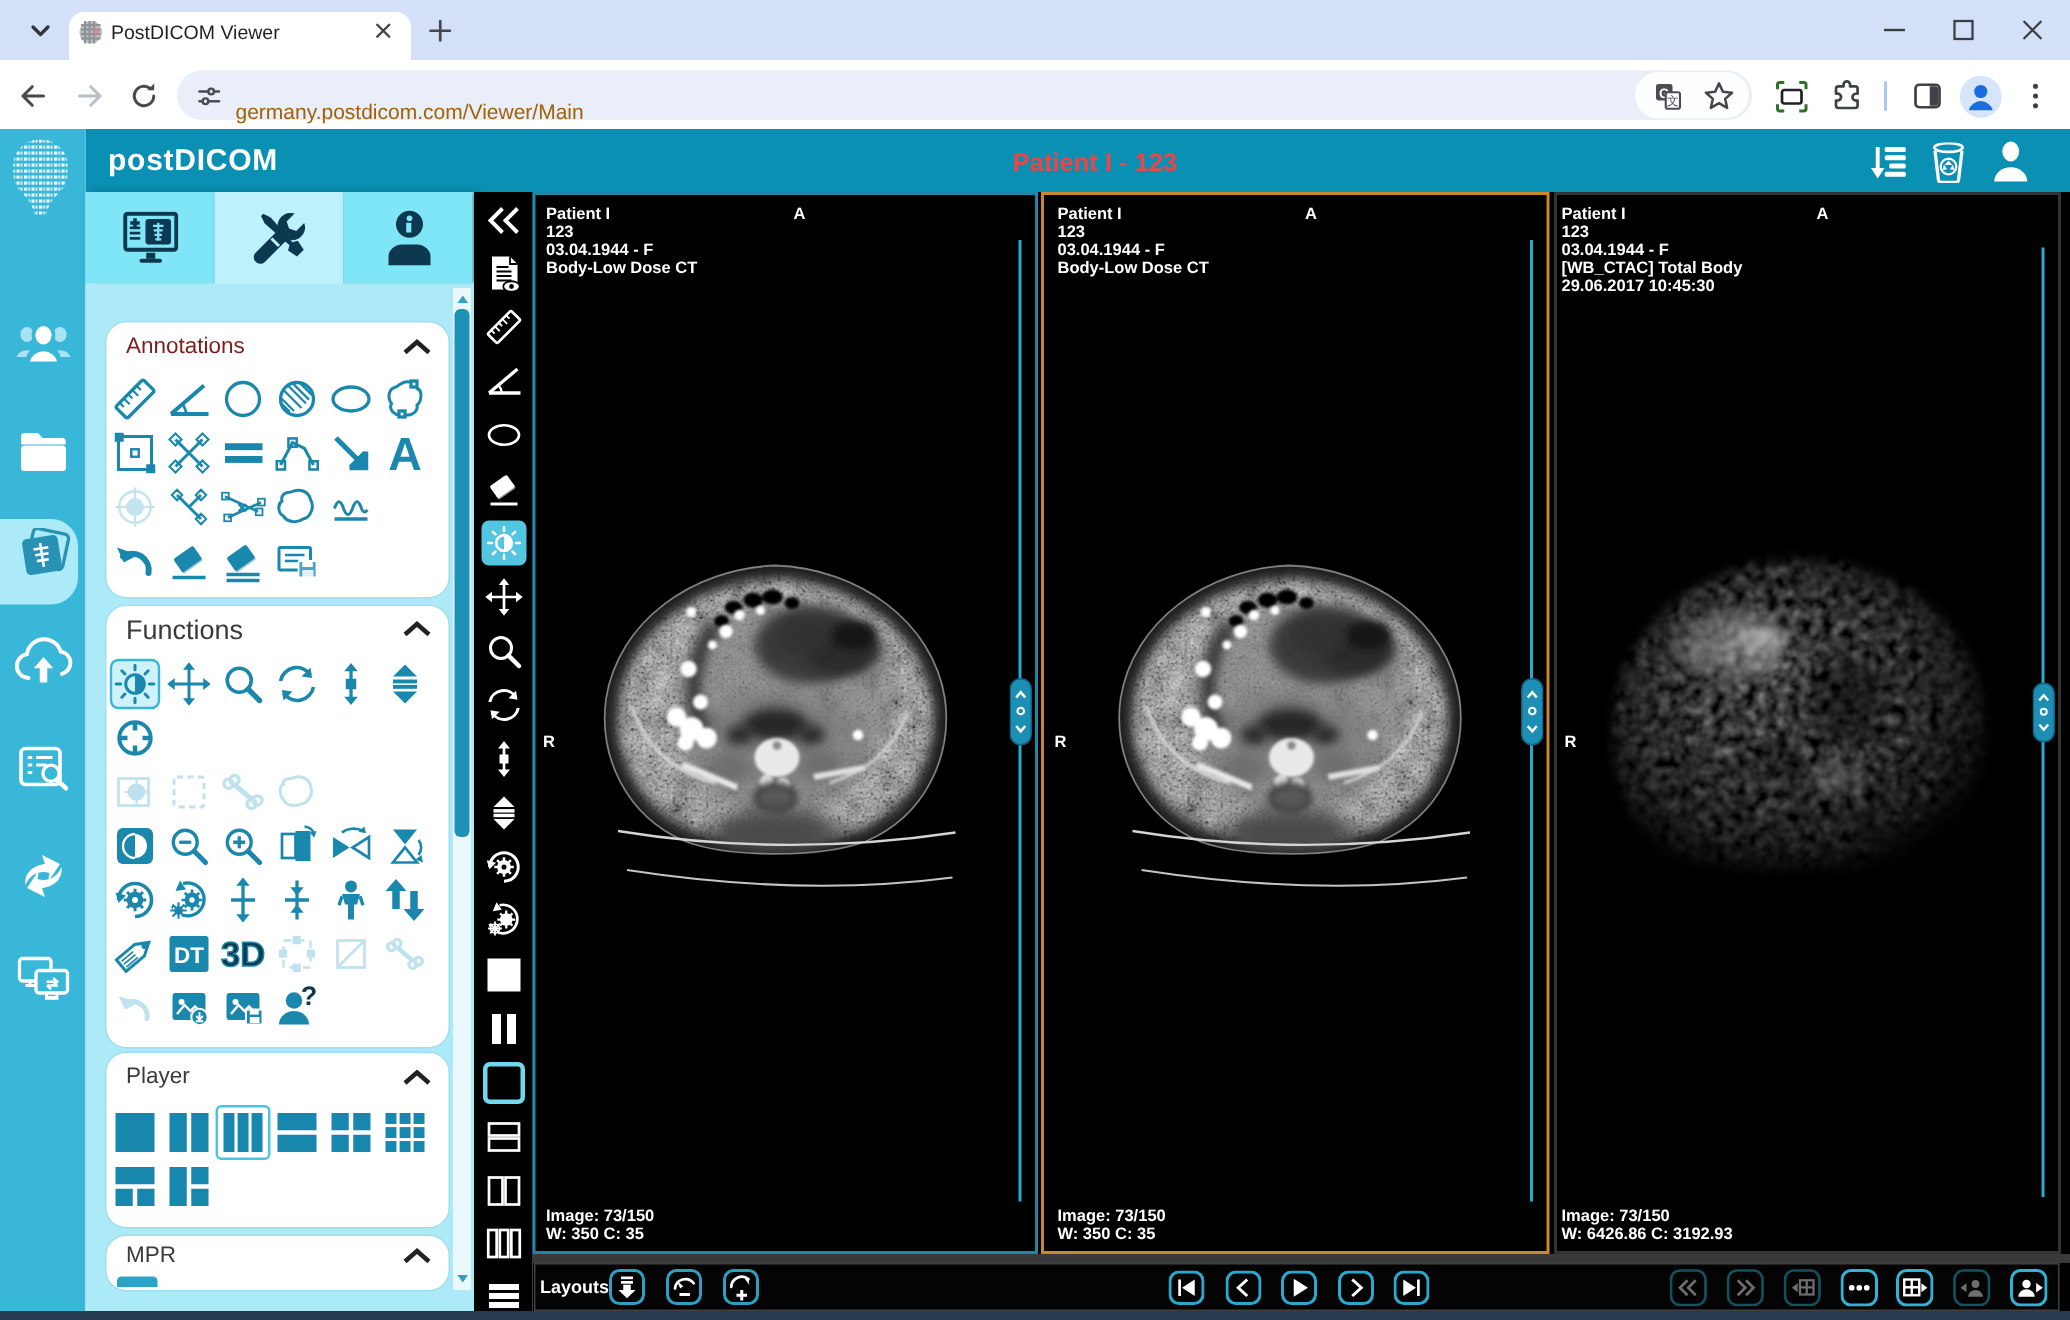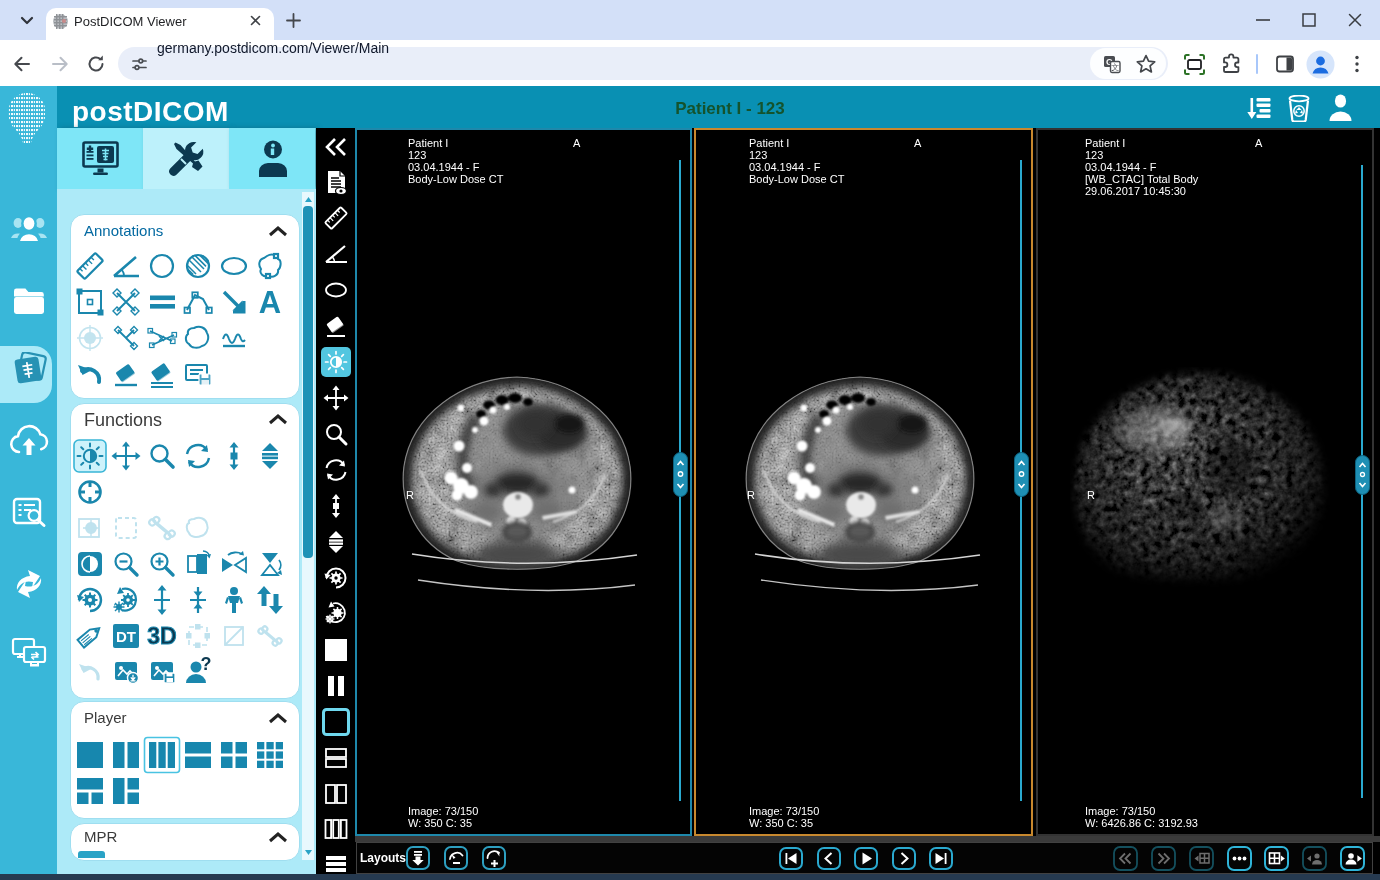--- a/index.html
+++ b/index.html
@@ -5,40 +5,40 @@
   html,body{margin:0;padding:0;}
   body{width:1380px;height:880px;overflow:hidden;font-family:"Liberation Sans",sans-serif;background:#000;}
   .ab{position:absolute;}
   #page{position:relative;width:1156px;height:880px;background:#fff;}
   
   #tabstrip{left:0;top:0;width:1380px;height:40px;background:#d3e0f8;}
   #tab{left:46px;top:8px;width:228px;height:32px;background:#fff;border-radius:10px 10px 0 0;}
   #tabtitle{left:74px;top:14px;font-size:13px;color:#1f2023;}
   #toolbar{left:0;top:40px;width:1380px;height:46px;background:#ffffff;}
   #addr{left:118px;top:47px;width:1050px;height:33px;background:#e9eef9;border-radius:17px;}
-  #url{left:157px;top:40px;font-size:14px;color:#0f172a;}
+  #url{left:157px;top:66px;font-size:14px;color:#a16207;}
   
   #hdr{left:57px;top:86px;width:1323px;height:42px;background:#0990b3;}
-  #logo{left:72px;top:96px;font-size:28px;font-weight:bold;color:#fff;letter-spacing:0.5px;}
-  #ptitle{left:600px;top:99px;width:260px;text-align:center;font-size:17px;font-weight:bold;color:#14532d;}
+  #logo{left:72px;top:96px;font-size:20px;font-weight:bold;color:#fff;letter-spacing:0.5px;}
+  #ptitle{left:600px;top:99px;width:260px;text-align:center;font-size:17px;font-weight:bold;color:#ef4444;}
   
   #sidebar{left:0;top:86px;width:57px;height:788px;background:#39b7d9;}
   .sbsel{left:0;top:346px;width:52px;height:57px;background:#aceaf8;border-radius:0 18px 18px 0;}
   
   #apptabs{left:57px;top:128px;width:259px;height:61px;background:#7ee6f7;}
   .atab{top:128px;width:86px;height:61px;}
   
   #panel{left:57px;top:189px;width:259px;height:685px;background:#adeaf8;}
   .card{left:13px;width:228px;background:#fff;border-radius:14px;border:1px solid #9fdef0;}
   
   #vtb{left:316px;top:128px;width:39px;height:752px;background:#000;}
   
   #vparea{left:355px;top:128px;width:1025px;height:752px;background:#000;}
   .vp{top:128px;height:708px;background:#000;box-sizing:border-box;}
-  .vptext{position:absolute;color:#fff;font-size:11px;font-weight:normal;line-height:12px;white-space:pre;margin-left:44px;}
+  .vptext{position:absolute;color:#fff;font-size:11px;font-weight:bold;line-height:12px;white-space:pre;}
   
   #graystrip{left:355px;top:836px;width:1025px;height:6px;background:#3a3a3a;}
   #player{left:356px;top:842px;width:1017px;height:32px;background:#040404;border:1px solid #414141;box-sizing:border-box;}
   #navy{left:0;top:874px;width:1380px;height:6px;background:#263a50;}
   svg{display:block;}
 </style>
 </head>
 <body>
 <div id="page">
   <div class="ab" id="tabstrip"></div>
@@ -254,21 +254,21 @@
   <svg class="ab" style="left:256px;top:140px" width="34" height="37" viewBox="0 0 34 37">
     <circle cx="17" cy="9.5" r="9" fill="#0c3950"></circle>
     <g fill="#7ee6f7">
         <circle cx="17" cy="5.5" r="1.9"></circle>
         <path d="M14.8 8.5 h3.4 V15 h-3.4 z"></path>
       </g>
     <path d="M3 37 v-6 a9.5 8 0 0 1 9-8 h10 a9.5 8 0 0 1 9 8 v6 z" fill="#0c3950"></path>
   </svg>
   <div class="ab" id="panel"></div>
   <div class="ab card" style="left:70px;top:214px;width:228px;height:183px;"></div>
-  <div class="ab" style="left:84px;top:222px;font-size:15px;color:#0369a1;text-align:center;">Annotations</div>
+  <div class="ab" style="left:84px;top:222px;font-size:15px;color:#7f1d1d;text-align:center;">Annotations</div>
   <svg class="ab" style="left:268px;top:226px" width="20" height="11" viewBox="0 0 20 11">
       <path d="M2 9 L10 2 L18 9" stroke="#222" stroke-width="3" fill="none"></path>
     </svg>
 
   <svg class="ab" style="left:70px;top:214px" width="228" height="183" viewBox="0 0 228 183" fill="none" stroke="#1a87ad" stroke-width="2.2">
     <g transform="translate(20,52) rotate(-45)">
         <rect x="-13" y="-5.5" width="26" height="11" rx="1.5"></rect>
         <path d="M-9 -5.5 v4 M-5 -5.5 v5.5 M-1 -5.5 v4 M3 -5.5 v5.5 M7 -5.5 v4" stroke-width="1.4"></path>
       </g>
     <g transform="translate(56,52)">

